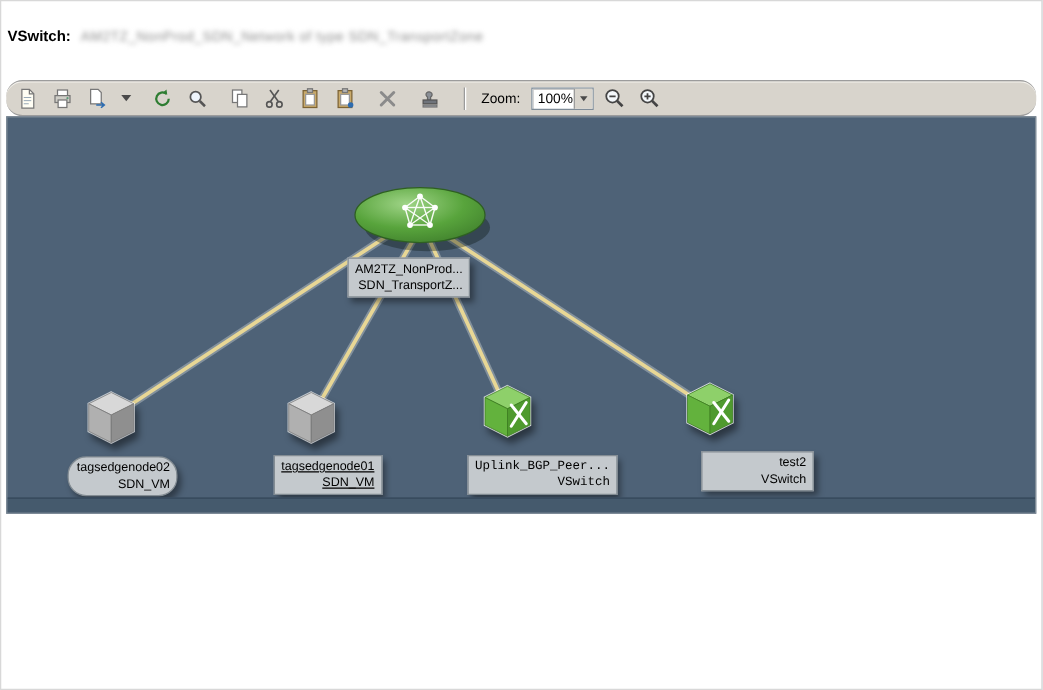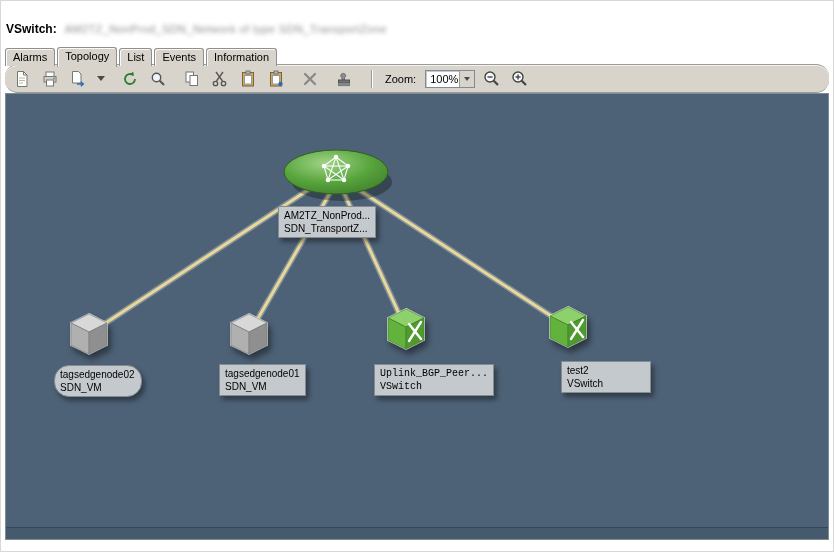--- a/index.html
+++ b/index.html
@@ -30,62 +30,55 @@
   .sep { width:2px; height:18px; border-left:1px solid #9b9b9b; border-right:1px solid #ffffff; margin:0 6px 0 10px; }
   .zoom-label { font-size:11px; color:#000; margin-right:3px; }
   .zoom-combo { display:flex; width:50px; height:18px; background:#fff; border:1px solid #7f8c98;
                 box-shadow: inset 1px 1px 0 #c8c8c8; align-items:center; }
   .zoom-value { flex:1; font-size:11px; padding-left:4px; color:#000; }
   .zoom-combo .btn { width:15px; height:100%; background:#d8d4cc; border-left:1px solid #9c9c9c;
                      display:flex; align-items:center; justify-content:center; }
   .zoom-combo .btn .dd-arrow { border-left-width:3.5px; border-right-width:3.5px; border-top-width:4.5px; }
 
   
-  .canvas { position:absolute; top:93px; left:5px; width:824px; height:447px; background:#4e6277;
-            border:1px solid #7f8b96; overflow:hidden; }
+  .canvas { position:absolute; top:93px; left:5px; width:824px; height:318px; background:#4e6277;
+            border:1px solid #7f8b96; overflow:hidden;text-align:right; }
   .canvas-bottom-strip { position:absolute; left:0; bottom:0; width:100%; height:12px; background:#455a6d; border-top:1px solid #34475a; }
   .edges { position:absolute; top:0; left:0; width:824px; height:447px; }
 
   .node { position:absolute; }
   .node svg { display:block; filter: drop-shadow(3px 5px 3px rgba(0,0,0,.45)); }
   .root-node svg { filter:none; }
 
   .nlabel { position:absolute; background:#c4c9cd; border:1px solid #838c93; box-shadow:3px 4px 5px rgba(0,0,0,.40);
             padding:2px 5px; font-size:10px; line-height:13px; color:#000; white-space:nowrap; }
   .nlabel div { white-space:nowrap; }
 
   
   .root-node   { left:268px; top:52px; }
   .root-label  { left:272px; top:112px; min-width:86px; }
   .cube-1 { left:57px;  top:214px; }
   .cube-2 { left:217px; top:214px; }
   .cube-3 { left:374px; top:209px; }
   .cube-4 { left:536px; top:207px; }
   .label-1 { left:48px;  top:271px; min-width:88px;border-radius:15px; }
-  .label-2 { left:213px; top:270px; min-width:86px; }
+  .label-2 { left:213px; top:270px; min-width:86px;text-decoration:underline; }
   .label-3 { left:368px; top:270px; min-width:88px;font-family:Liberation Mono, monospace; }
   .label-4 { left:555px; top:267px; min-width:90px; }
 </style>
 </head>
 <body>
 
 <div class="app">
 
   <div class="contents-row">
     <span class="contents-label">VSwitch:</span>
     <span class="contents-value">AM2TZ_NonProd_SDN_Network of type SDN_TransportZone</span>
   </div>
 
-  <div class="tabs">
-    <span class="tab">Alarms</span>
-    <span class="tab active">Topology</span>
-    <span class="tab">List</span>
-    <span class="tab">Events</span>
-    <span class="tab">Information</span>
-  </div>
 
   <div class="toolbar">
     <div class="tbtn">
       <span>
           <svg width="20" height="20" viewBox="0 0 20 20">
             <path d="M5.5 2.5h6l3.5 3.5v11.5h-9.5z" fill="#fffef4" stroke="#777"></path>
             <path d="M11.5 2.5v3.5H15" fill="none" stroke="#777"></path>
             <path d="M7 9h6M7 11.5h6M7 14h4" stroke="#9aaab8" stroke-width=".8"></path>
           </svg>
         </span>

